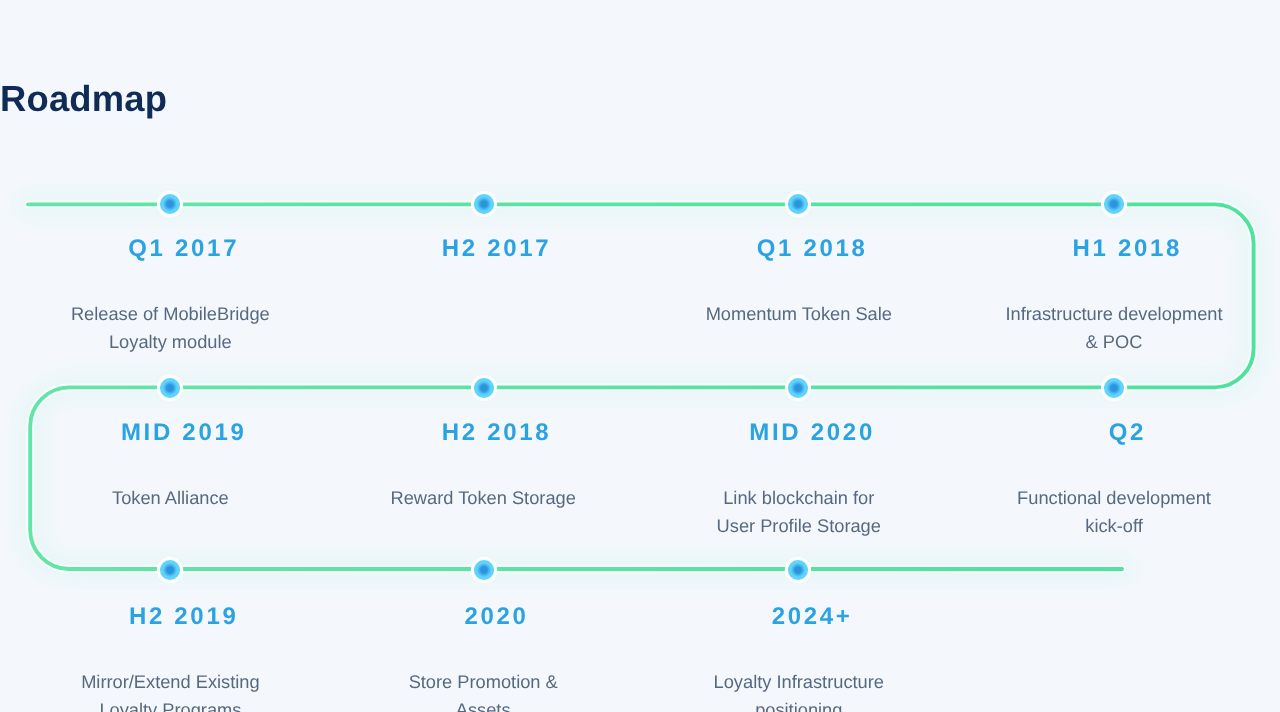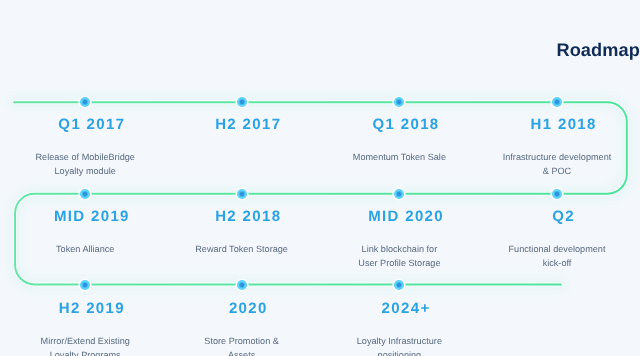--- a/index.html
+++ b/index.html
@@ -6,42 +6,42 @@
   html,body{margin:0;padding:0;}
   body{width:640px;height:356px;overflow:hidden;background:#f4f8fd;
        font-family:"Liberation Sans",sans-serif;
        -webkit-font-smoothing:antialiased;text-rendering:geometricPrecision;}
 
   .stage{position:relative;width:640px;height:356px;overflow:hidden;
          background:#f4f8fd;opacity:0.999;}
 
   svg.track{position:absolute;left:0;top:0;width:640px;height:356px;overflow:visible;}
 
-  .title{position:absolute;left:0;top:38px;width:640px;text-align:right;transform:translateY(1.5px);
+  .title{position:absolute;left:0;top:38px;width:640px;text-align:left;transform:translateY(1.5px);
          font-size:18.2px;font-weight:bold;color:#102c56;letter-spacing:0.1px;}
 
   
   .milestone{position:absolute;width:0;height:0;}
   .milestone.r1{top:101.9px;}
   .milestone.r2{top:193.6px;}
   .milestone.r3{top:285.2px;}
   .milestone.c1{left:85.2px;}
   .milestone.c2{left:241.6px;}
   .milestone.c3{left:399.4px;}
   .milestone.c4{left:557px;}
 
   .dot{position:absolute;left:-5.05px;top:-5.05px;
        width:10.1px;height:10.1px;border-radius:50%;display:block;
        background:radial-gradient(circle at 50% 50%,
                   #2e94da 0%, #2e94da 22%, #48bbf2 38%, #5fd3fb 50%, #63d6fc 100%);
        box-shadow:0 0 0 1.6px #fcfdfd;}
 
   .node{position:absolute;left:-85px;top:17.4px;width:170px;text-align:center;}
 
-  .period{font-size:15px;font-weight:bold;letter-spacing:1.35px;color:#2ba2e2;
+  .period{font-size:12px;font-weight:bold;letter-spacing:1.35px;color:#2ba2e2;
           white-space:nowrap;line-height:11px;text-indent:1.35px;margin-left:12px;}
 
   .desc{font-size:9.15px;color:#57697f;line-height:14px;margin-top:20px;
         white-space:pre-line;}
 </style>
 </head>
 <body>
 
 <div class="stage">
 

